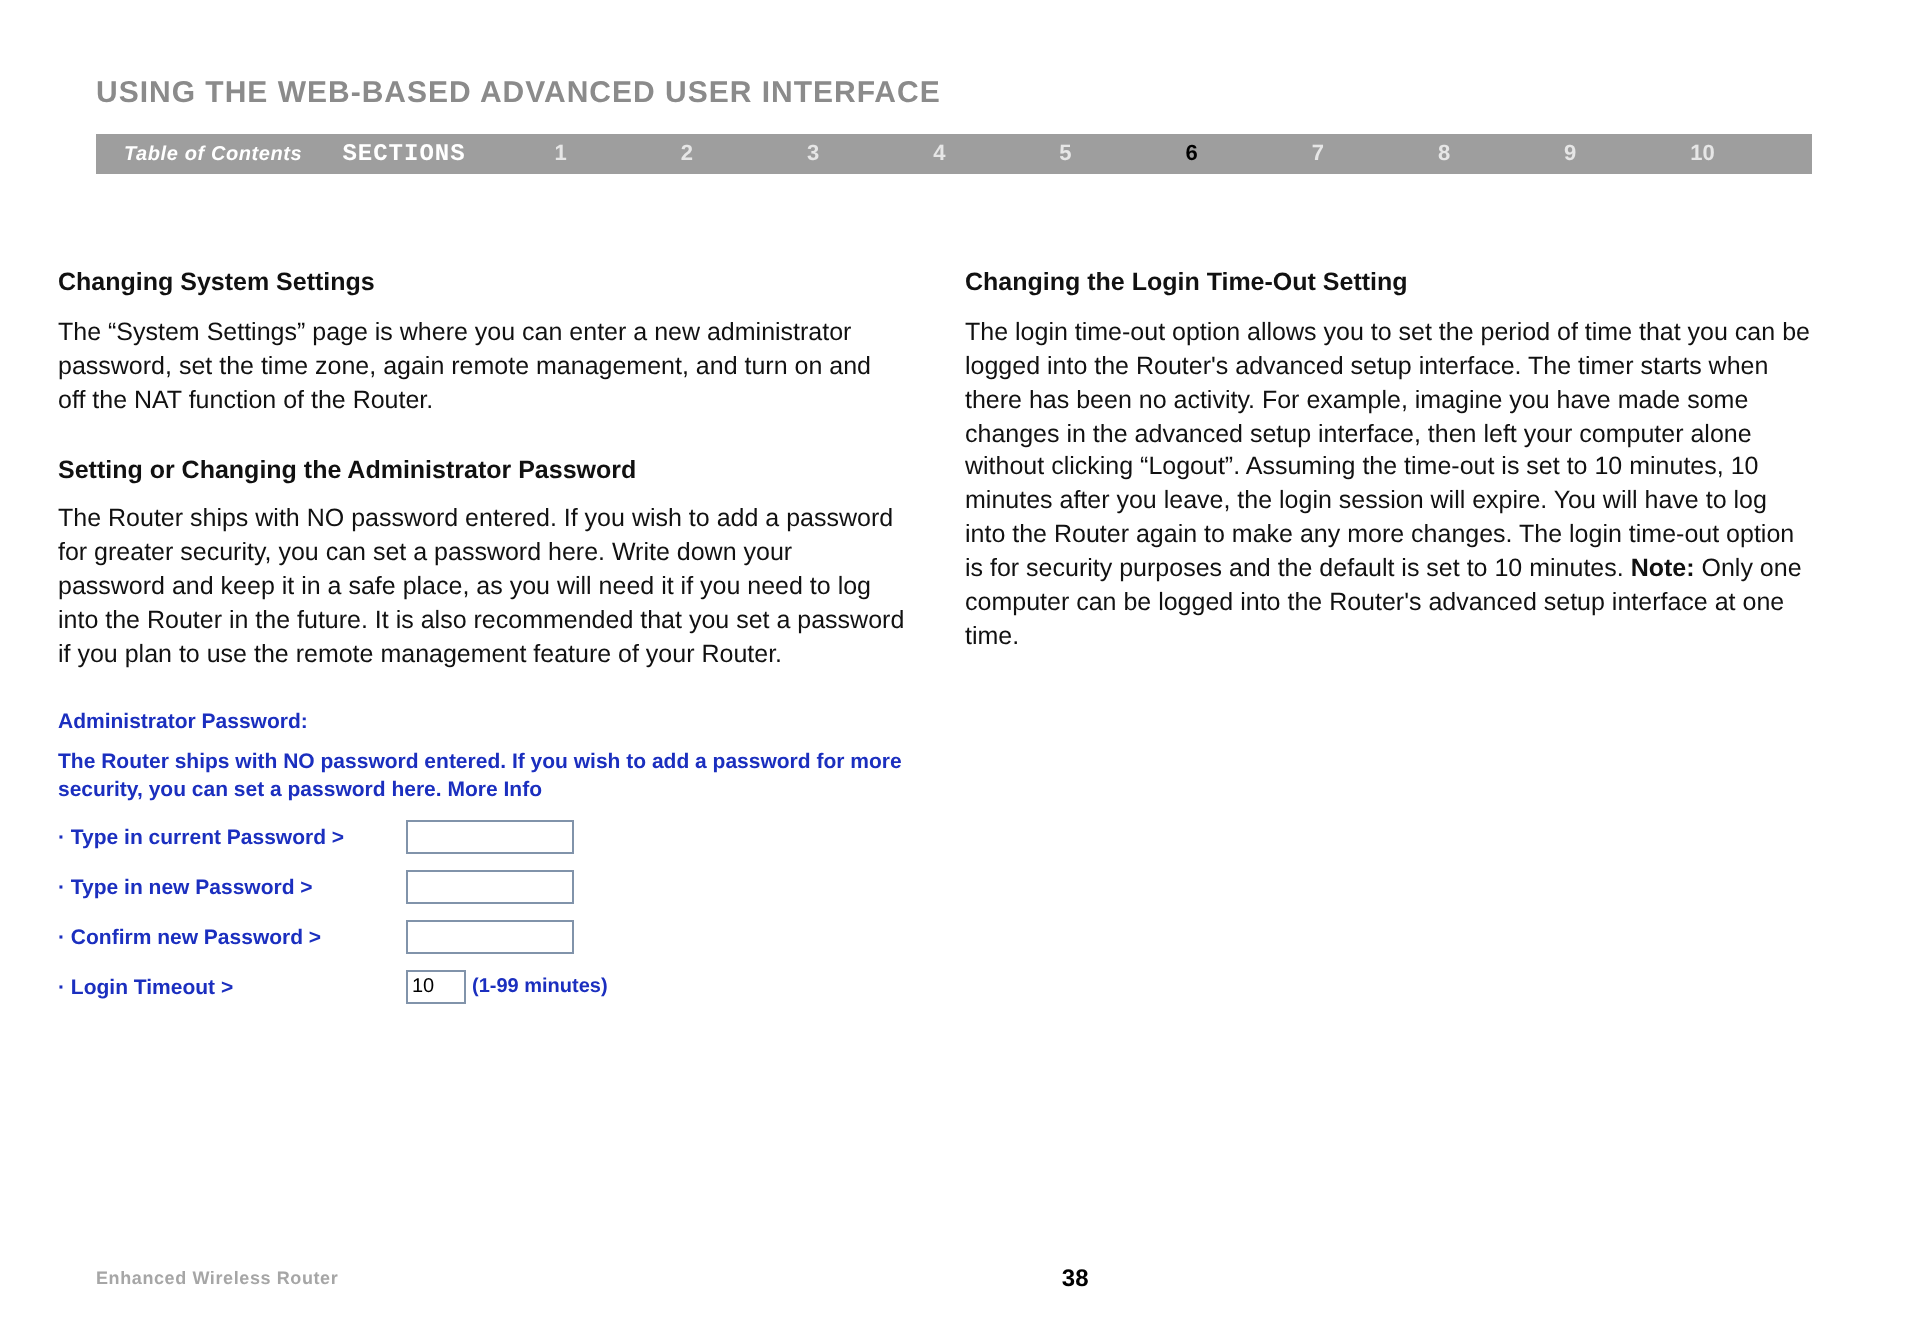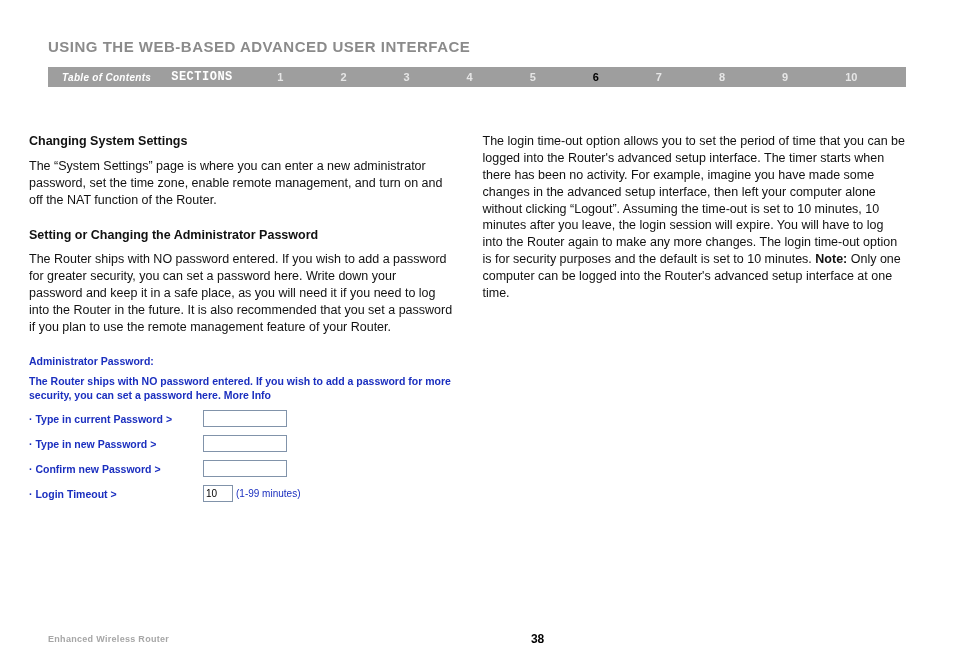--- a/index.html
+++ b/index.html
@@ -113,21 +113,21 @@
       height: 17px;
       width: 84px;
       font-size: 10px;
       padding: 0 2px;
     }
     .form-input.small {
       width: 30px;
     }
     .form-hint {
       color: #1b2fbf;
-      font-weight: normal;
+      font-weight: bold;
       font-size: 10px;
       margin-left: 3px;
     }
     .footer {
       position: absolute;
       bottom: 22px;
       left: 48px;
       right: 48px;
       display: flex;
       align-items: center;
@@ -165,21 +165,21 @@
       <span class="nav-num">7</span>
       <span class="nav-num">8</span>
       <span class="nav-num">9</span>
       <span class="nav-num">10</span>
     </div>
 </div>
 
 <div class="content">
   <div class="col">
     <h3>Changing System Settings</h3>
-    <p>The “System Settings” page is where you can enter a new administrator password, set the time zone, enable remote management, and turn on and off the NAT function of the Router.</p>
+    <p>The “System Settings” page is where you can enter a new administrator password, set the time zone, again remote management, and turn on and off the NAT function of the Router.</p>
     <h3>Setting or Changing the Administrator Password</h3>
     <p>The Router ships with NO password entered. If you wish to add a password for greater security, you can set a password here. Write down your password and keep it in a safe place, as you will need it if you need to log into the Router in the future. It is also recommended that you set a password if you plan to use the remote management feature of your Router.</p>
 
     <div class="admin-panel">
       <div class="admin-title">Administrator Password:</div>
       <div class="admin-desc">
         <span>The Router ships with NO password entered. If you wish to add a password for more security, you can set a password here.</span>
         <span class="more-info">More Info</span>
       </div>
       <div class="form-row">
@@ -196,20 +196,21 @@
       </div>
       <div class="form-row">
         <div class="form-label">· Login Timeout &gt;</div>
         <input class="form-input small" type="text" value="10" style="">
         <span class="form-hint">(1-99 minutes)</span>
       </div>
     </div>
   </div>
 
   <div class="col">
+    <h3>Changing the Login Time-Out Setting</h3>
     <p>
       <span>The login time-out option allows you to set the period of time that you can be logged into the Router's advanced setup interface. The timer starts when there has been no activity. For example, imagine you have made some changes in the advanced setup interface, then left your computer alone without clicking “Logout”. Assuming the time-out is set to 10 minutes, 10 minutes after you leave, the login session will expire. You will have to log into the Router again to make any more changes. The login time-out option is for security purposes and the default is set to 10 minutes. </span><b>Note:</b><span> Only one computer can be logged into the Router's advanced setup interface at one time.</span>
     </p>
   </div>
 </div>
 
 <div class="footer">
   <div class="footer-brand">Enhanced Wireless Router</div>
   <div class="footer-page">38</div>
 </div>

